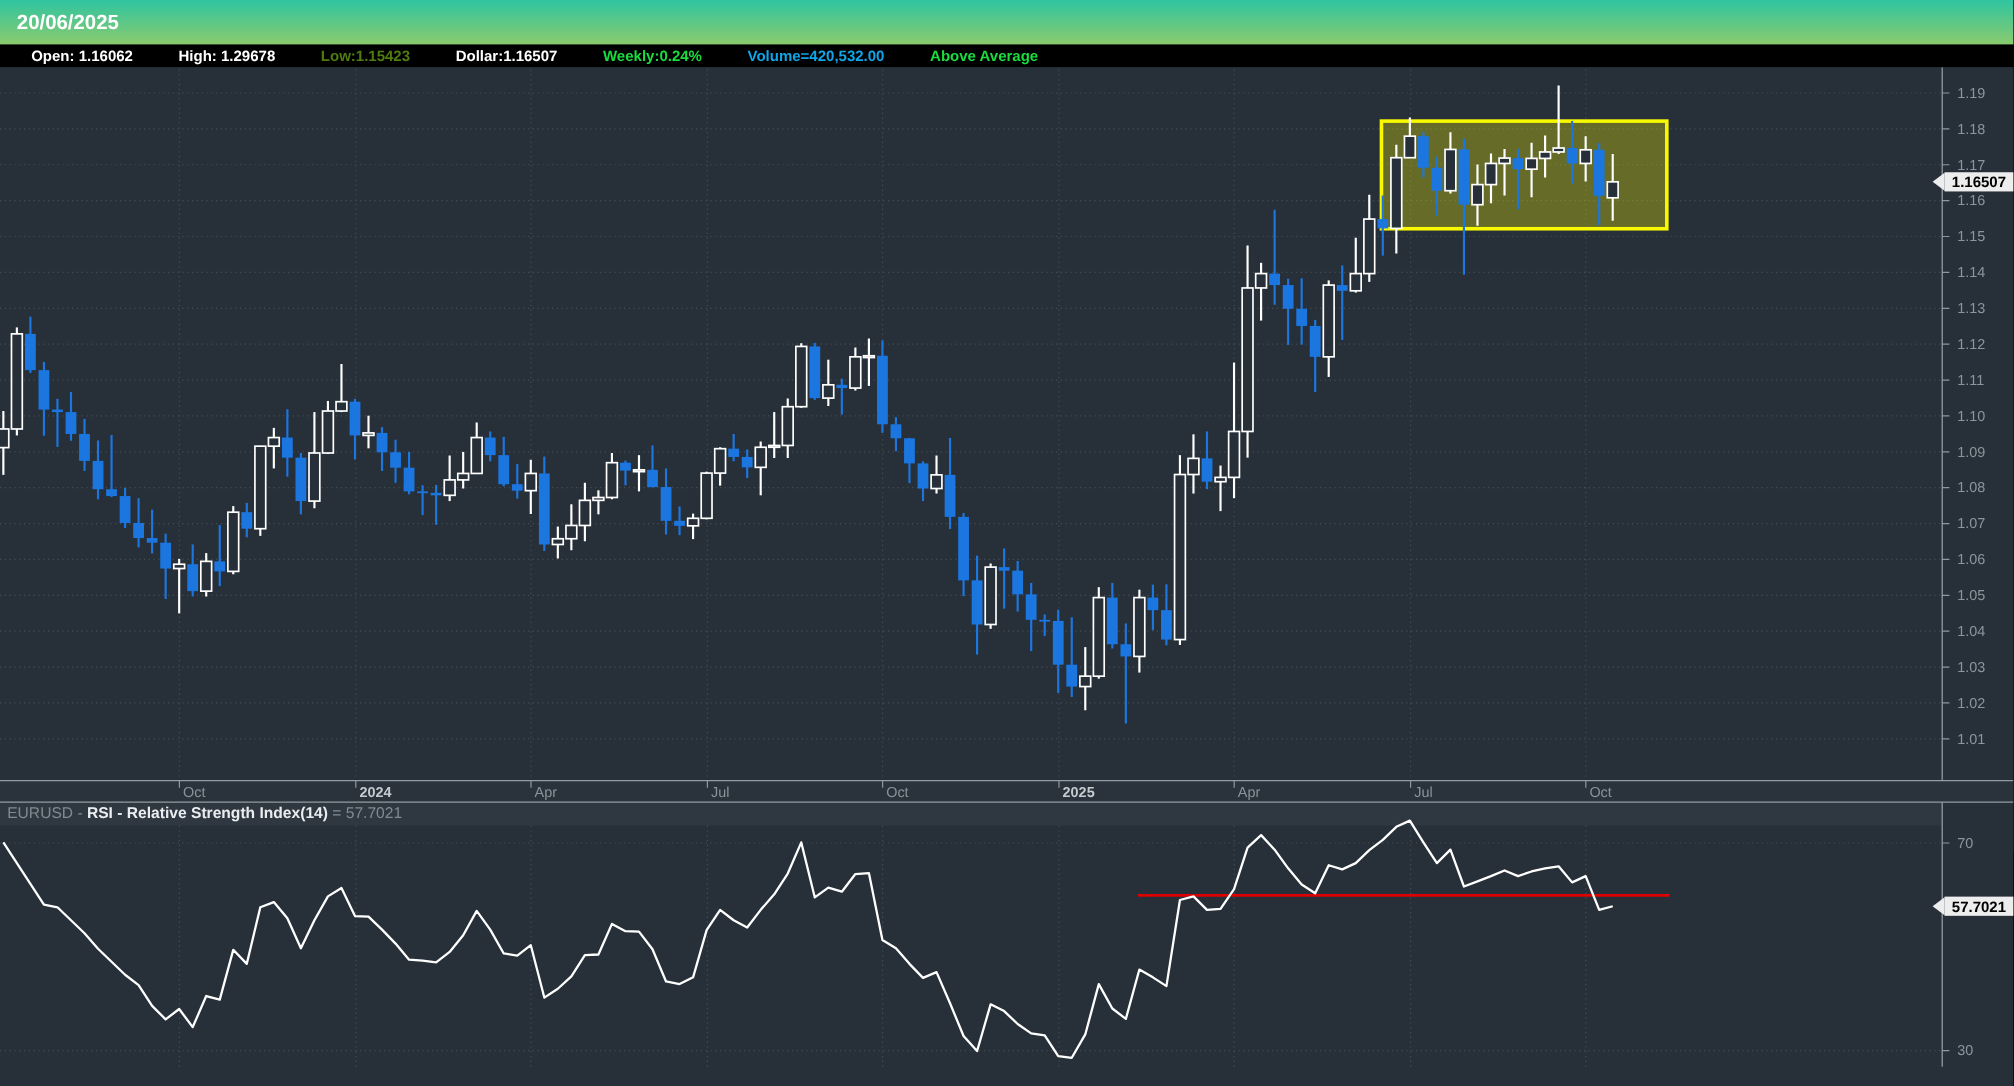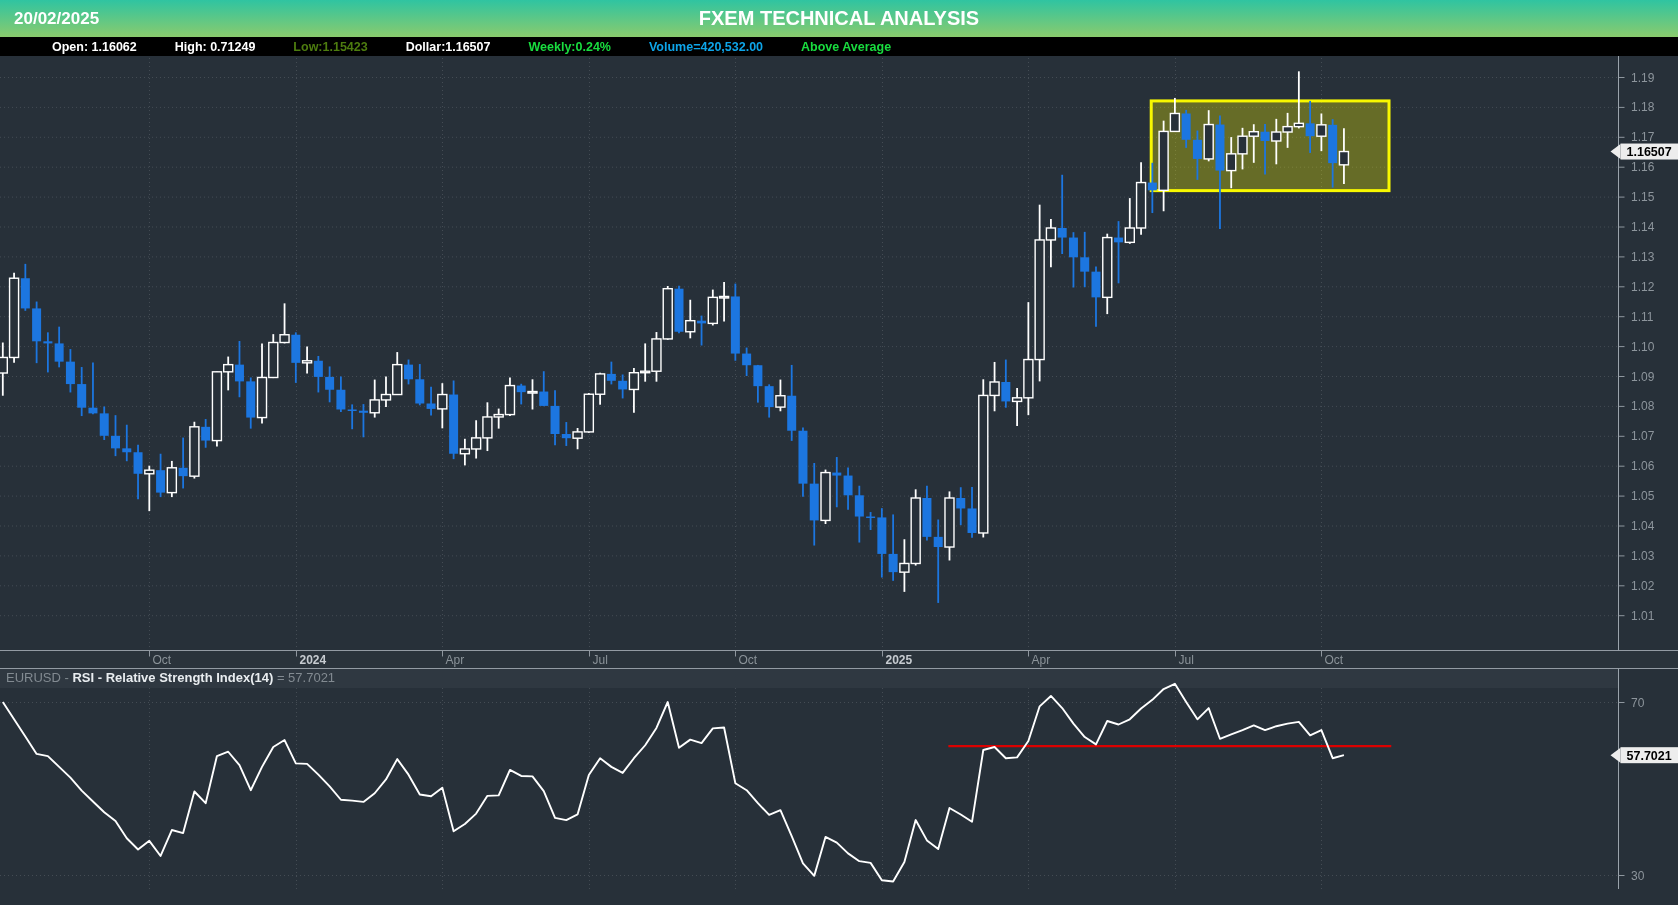--- a/index.html
+++ b/index.html
@@ -5,37 +5,36 @@
   html,body{margin:0;padding:0;background:#000;width:1678px;height:905px;overflow:hidden;
     font-family:"Liberation Sans","DejaVu Sans",sans-serif;}
   .header{height:37px;display:flex;align-items:center;justify-content:space-between;
     background:linear-gradient(#2fc4a1,#8acb6d);padding:0 14px;box-sizing:border-box;}
   .header .title{color:#fff;font-size:20px;font-weight:bold;letter-spacing:.2px;}
   .header .center{color:#fff;font-size:20px;font-weight:bold;position:absolute;left:0;right:0;
     text-align:center;pointer-events:none;}
   .header{position:relative;}
   .header .date{color:#fff;font-size:17px;font-weight:bold;z-index:1;}
   .infobar{height:19px;background:#000;display:flex;align-items:center;gap:38px;
-    padding-left:52px;font-size:12.5px;font-weight:bold;color:#fff;white-space:nowrap;}
+    padding-left:26px;font-size:12.5px;font-weight:bold;color:#fff;white-space:nowrap;}
   .chartwrap{position:relative;width:1678px;height:654px;background:#273039;}
   svg{display:block;}
   .footer{position:absolute;left:0;bottom:0;width:100%;height:15px;background:#000;
     color:#d9dde1;font-size:10.5px;line-height:15px;padding-left:4px;box-sizing:border-box;}
 </style>
 </head>
 <body>
 
 <div class="header">
-  <span class="center">FXEM TECHNICAL ANALYSIS</span>
-  <span class="date">20/02/2025</span>
+  <span class="date">20/06/2025</span>
 </div>
 
 <div class="infobar">
   <span style="color: rgb(255, 255, 255);">Open: 1.16062</span>
-  <span style="color: rgb(255, 255, 255);">High: 0.71249</span>
+  <span style="color: rgb(255, 255, 255);">High: 1.29678</span>
   <span style="color: #4d7c0f;">Low:1.15423</span>
   <span style="color: rgb(255, 255, 255);">Dollar:1.16507</span>
   <span style="color: rgb(25, 220, 63);">Weekly:0.24%</span>
   <span style="color: #0ea5e9; text-align: right;">Volume=420,532.00</span>
   <span style="color: rgb(25, 220, 63);">Above Average</span>
 </div>
 
 <div class="chartwrap">
   <svg id="cv" width="1678" height="849" viewBox="0 56 1678 849">
       <rect x="0" y="56" width="1678" height="849" fill="#273039"></rect>

